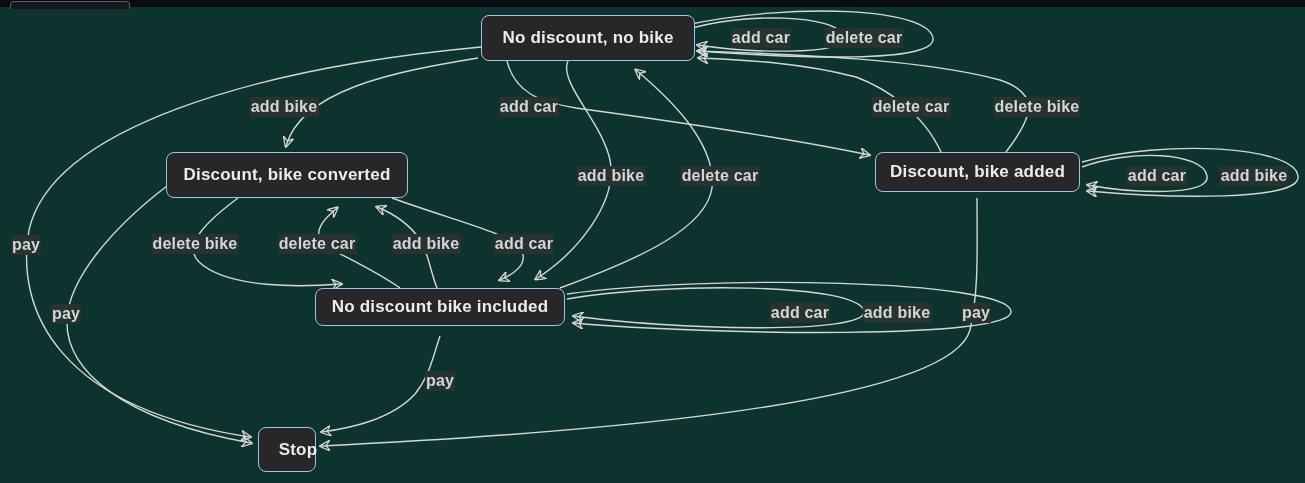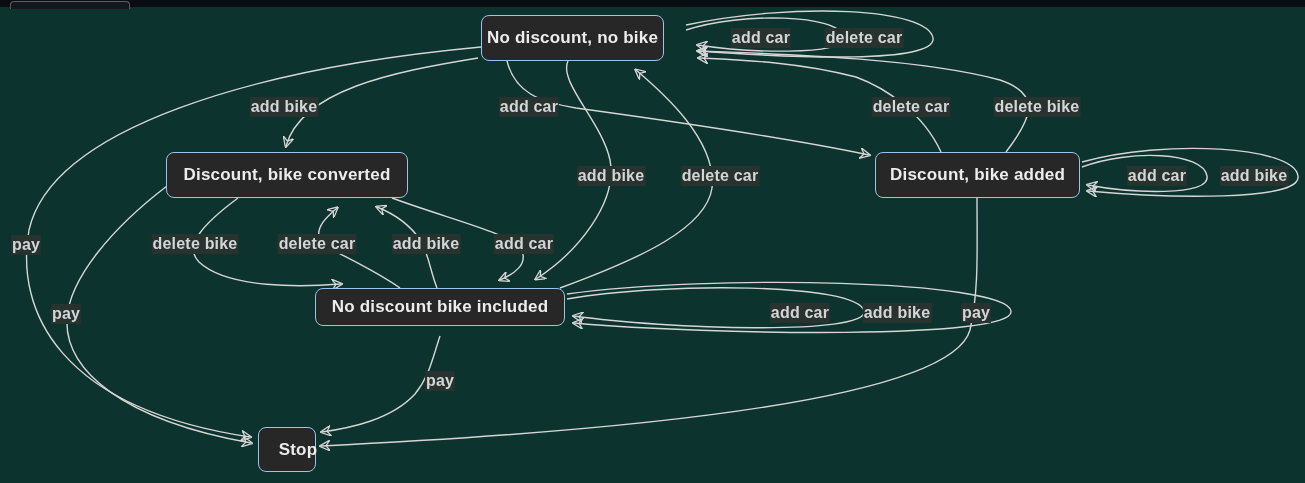--- a/index.html
+++ b/index.html
@@ -60,27 +60,27 @@
         <path d="M 437,288 C 430,270 429,256 421,241 C 409,223 392,213 377,207" marker-end="url(#arrowhead)"></path>
         <path d="M 392,198 C 452,220 512,234 521,249 C 529,264 514,274 500,280" marker-end="url(#arrowhead)"></path>
         <path d="M 481,47 C 255,68 52,128 29,230 C 15,310 58,408 250,437" marker-end="url(#arrowhead)"></path>
         <path d="M 167,186 C 112,228 70,278 67,318 C 64,370 122,420 251,443" marker-end="url(#arrowhead)"></path>
         <path d="M 440,336 C 432,360 429,377 415,394 C 391,420 350,428 322,432" marker-end="url(#arrowhead)"></path>
         <path d="M 977,198 C 977,250 979,290 970,330 C 950,402 610,432 321,446" marker-end="url(#arrowhead)"></path>
       </g>
   </svg>
 
   <div id="nodes-group">
-      <div class="state-node" style="left: 481px; top: 15px; width: 183px; height: 46px;">
+      <div class="state-node" style="left: 481px; top: 15px; width: 214px; height: 46px;">
         <span>No discount, no bike</span>
       </div>
       <div class="state-node" style="left: 166px; top: 152px; width: 242px; height: 46px;">
         <span>Discount, bike converted</span>
       </div>
-      <div class="state-node" style="left: 875px; top: 152px; width: 205px; height: 46px;">
+      <div class="state-node" style="left: 875px; top: 152px; width: 205px; height: 40px;">
         <span>Discount, bike added</span>
       </div>
       <div class="state-node" style="left: 315px; top: 288px; width: 250px; height: 38px;">
         <span>No discount bike included</span>
       </div>
       <div class="state-node" style="left: 258px; top: 427px; width: 58px; height: 45px; padding-left: 22px;">
         <span>Stop</span>
       </div>
     </div>
   <div id="labels-group">

